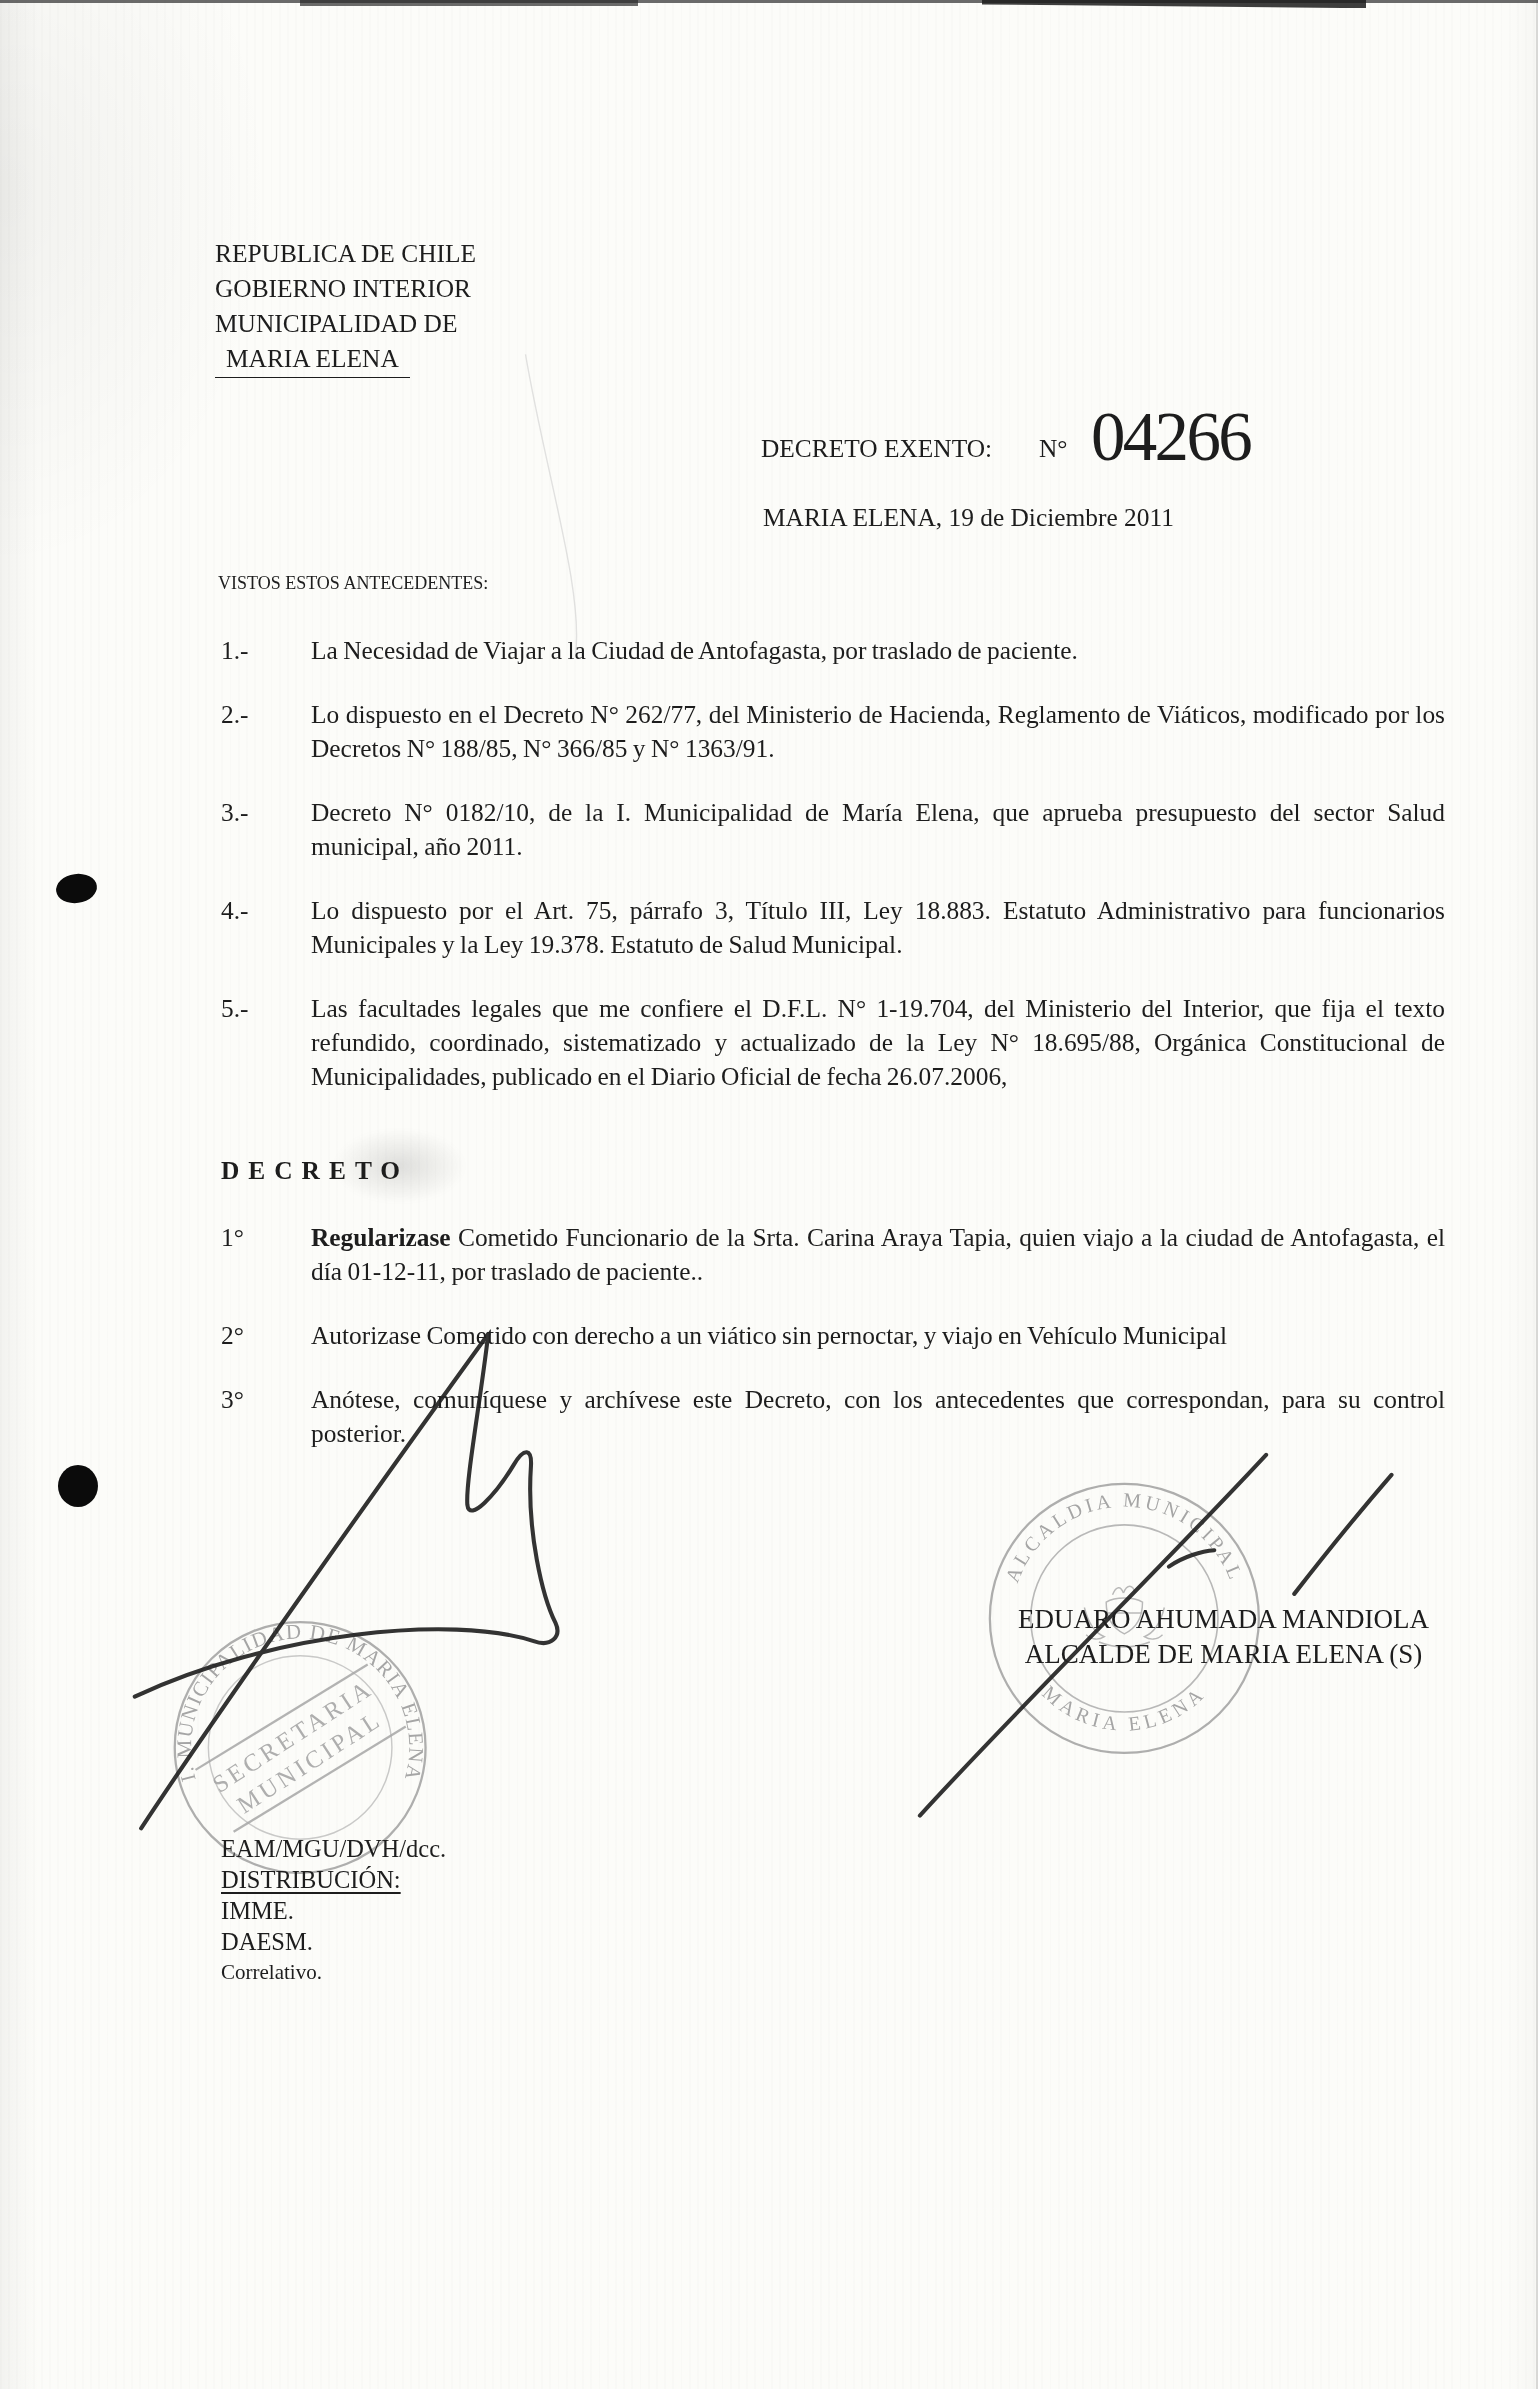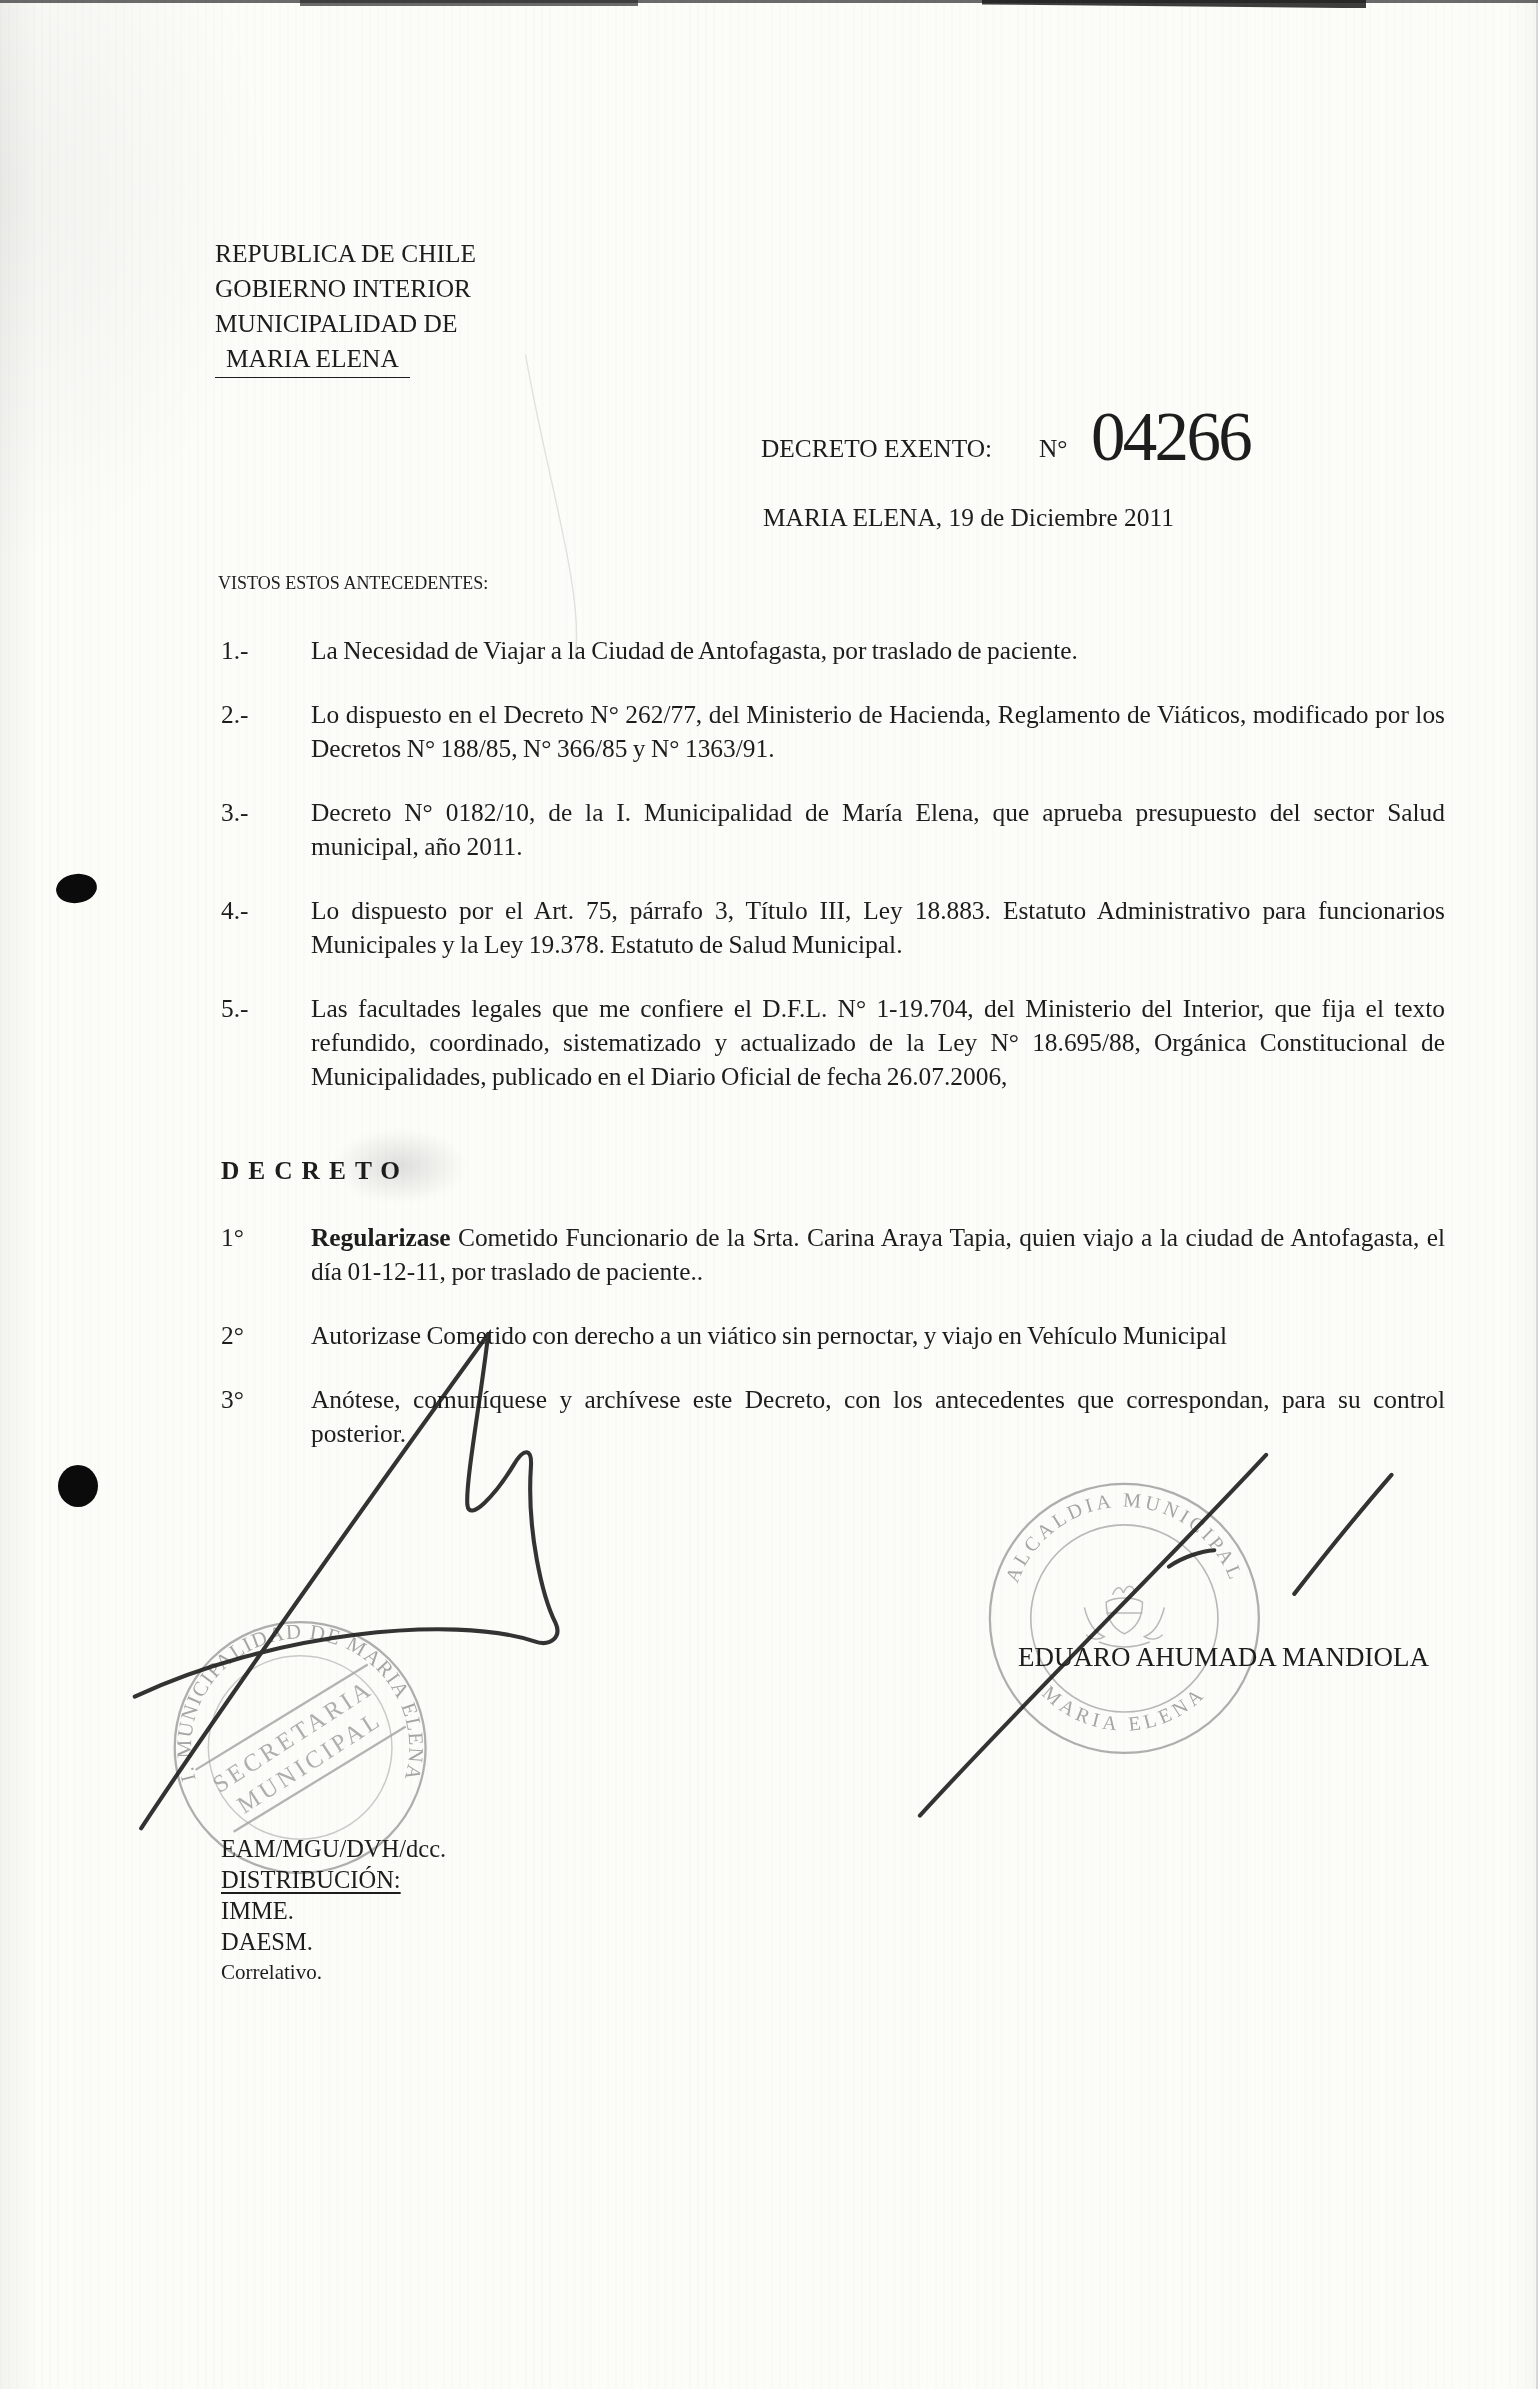--- a/index.html
+++ b/index.html
@@ -39,21 +39,21 @@
   .list { left:221px; width:1227px; }
   .list .li { display:flex; margin-bottom:30px; }
   .list .num { width:90px; flex:none; font-size:25.4px; line-height:34px; }
   .list .txt { width:1134px; font-size:25.4px; line-height:34px; text-align:justify; word-spacing:-0.9px; }
   .list .txt b { font-weight:bold; }
   #antecedentes { top:633px; }
   #resoluciones { top:1220px; }
 
   .decreto-title { left:221px; top:1156px; font-size:25.4px; font-weight:bold; letter-spacing:9px; }
 
-  .sig { text-align:center;margin-top:38px; }
+  .sig { text-align:center; }
   .sig-right { left:991px; top:1602px; width:465px; font-size:27px; line-height:35px; }
   .sig-left  { left:209px;  top:1699px; width:386px; font-size:26px; line-height:34px; }
 
   .footer { left:221px; top:1833px; font-size:24.5px; line-height:31px; }
   .footer .dist { text-decoration:underline; text-decoration-thickness:1.8px; text-underline-offset:3.6px; }
   .footer .small { font-size:21px; }
 
   .dot { position:absolute; background:#0b0b0b; border-radius:50%; z-index:3; }
   .dot1 { left:56px; top:874px;  width:41px; height:29px; transform:rotate(-8deg); }
   .dot2 { left:58px; top:1465px; width:40px; height:42px; }
@@ -185,20 +185,21 @@
 
         <div class="li">
           <div class="num">3°</div>
           <div class="txt"><b></b>
             <span>Anótese, comuníquese y archívese este Decreto, con los antecedentes que correspondan, para su control posterior.</span></div>
         </div>
       </div>
 
     <div class="abs sig sig-right">
       <div>EDUARO AHUMADA MANDIOLA</div>
+      <div>ALCALDE DE MARIA ELENA (S)</div>
     </div>
 
 
     <div class="abs footer">
       <div>EAM/MGU/DVH/dcc.</div>
       <div class="dist">DISTRIBUCIÓN:</div>
       <div>IMME.</div>
       <div>DAESM.</div>
       <div class="small">Correlativo.</div>
     </div>

